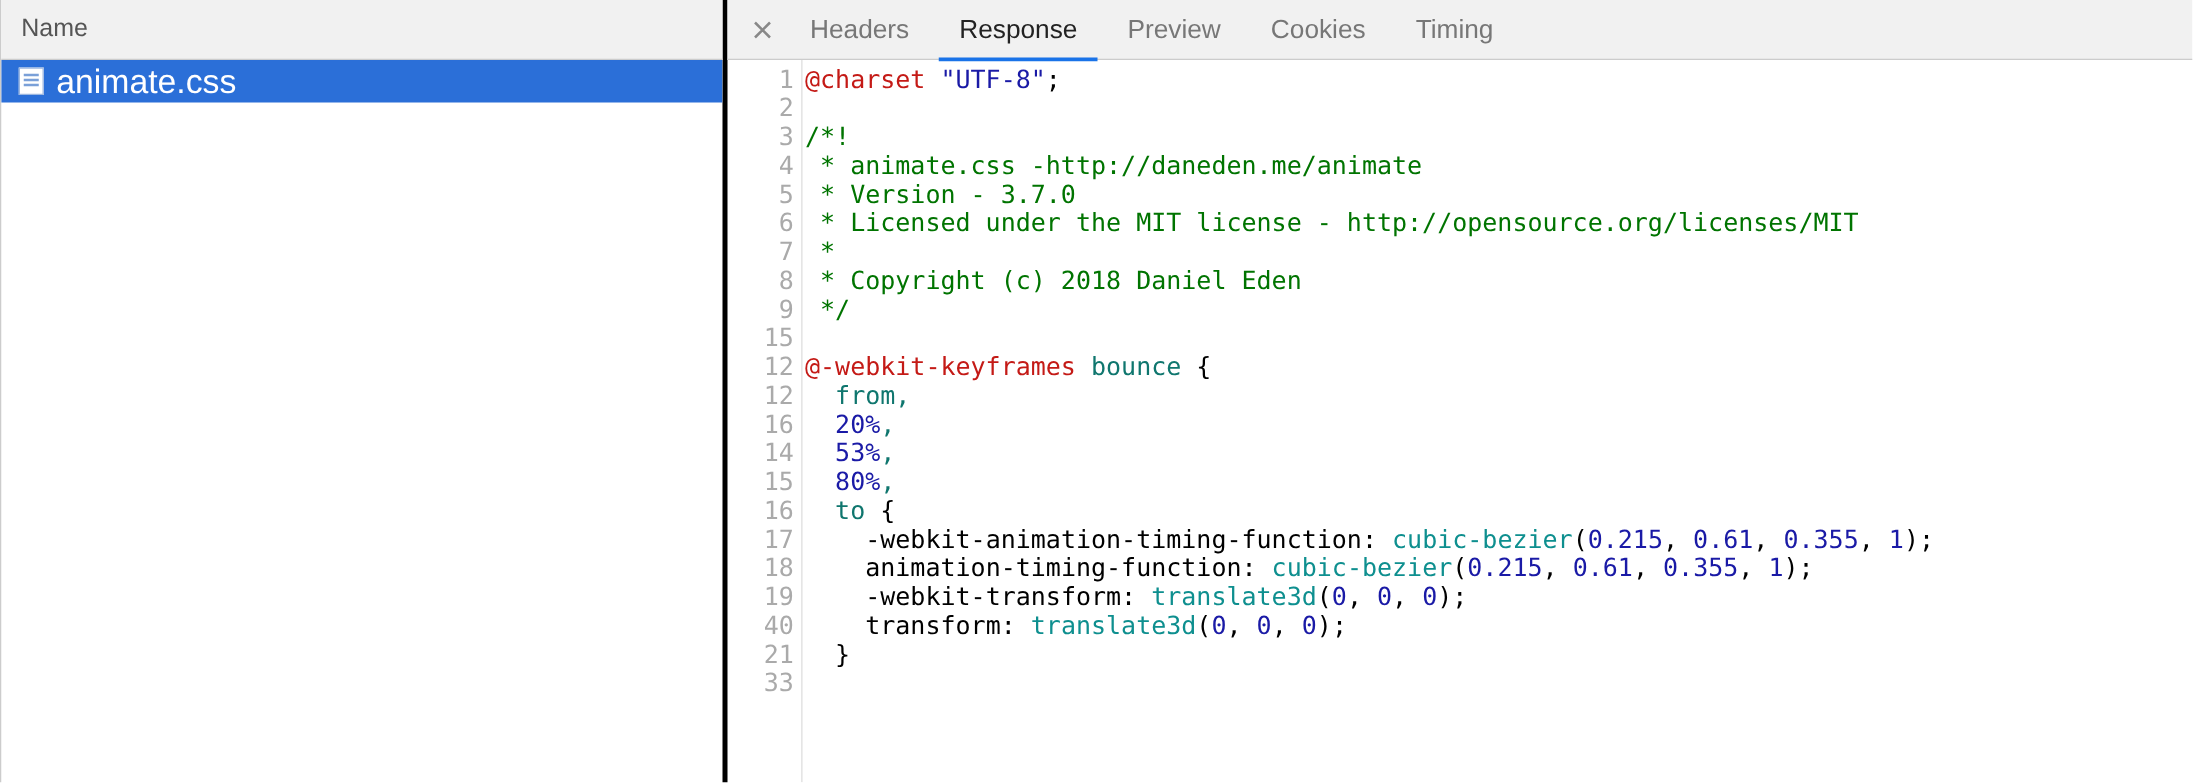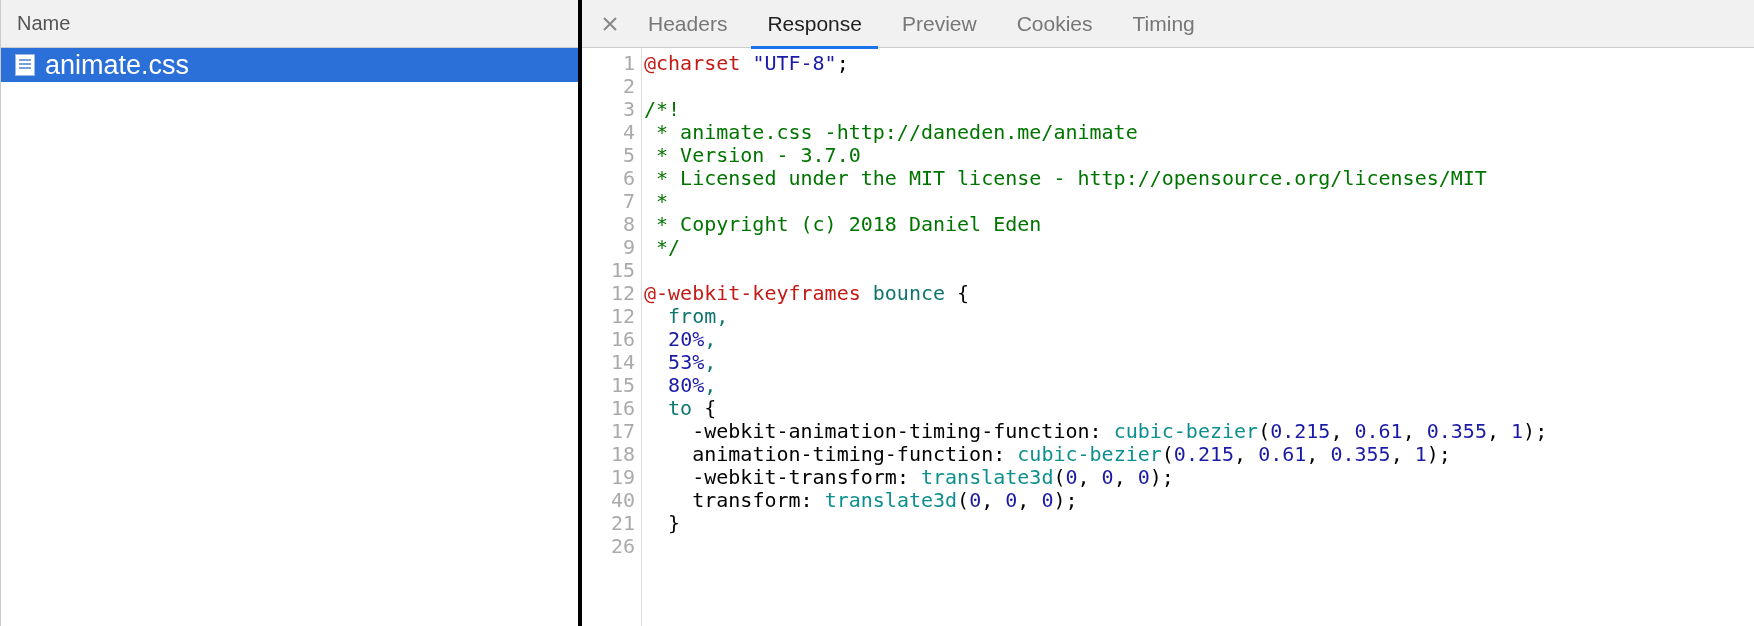--- a/index.html
+++ b/index.html
@@ -197,17 +197,17 @@
         <div>12</div>
         <div>16</div>
         <div>14</div>
         <div>15</div>
         <div>16</div>
         <div>17</div>
         <div>18</div>
         <div>19</div>
         <div>40</div>
         <div>21</div>
-        <div>26</div>
+        <div>33</div>
       </div>
     <div class="code-content"><div class="line"><span class="tk-atrule">@charset</span><span class="tk-plain"> </span><span class="tk-string">"UTF-8"</span><span class="tk-punct">;</span></div><div class="line">&nbsp;</div><div class="line"><span class="tk-comment">/*!</span></div><div class="line"><span class="tk-comment"> * animate.css -http://daneden.me/animate</span></div><div class="line"><span class="tk-comment"> * Version - 3.7.0</span></div><div class="line"><span class="tk-comment"> * Licensed under the MIT license - http://opensource.org/licenses/MIT</span></div><div class="line"><span class="tk-comment"> *</span></div><div class="line"><span class="tk-comment"> * Copyright (c) 2018 Daniel Eden</span></div><div class="line"><span class="tk-comment"> */</span></div><div class="line">&nbsp;</div><div class="line"><span class="tk-atrule">@-webkit-keyframes</span><span class="tk-plain"> bounce </span><span class="tk-punct">{</span></div><div class="line"><span class="tk-plain">  from,</span></div><div class="line"><span class="tk-plain">  </span><span class="tk-pct">20%</span><span class="tk-plain">,</span></div><div class="line"><span class="tk-plain">  </span><span class="tk-pct">53%</span><span class="tk-plain">,</span></div><div class="line"><span class="tk-plain">  </span><span class="tk-pct">80%</span><span class="tk-plain">,</span></div><div class="line"><span class="tk-plain">  to </span><span class="tk-punct">{</span></div><div class="line"><span class="tk-plain">    </span><span class="tk-prop">-webkit-animation-timing-function</span><span class="tk-punct">: </span><span class="tk-value-fn">cubic-bezier</span><span class="tk-punct">(</span><span class="tk-num">0.215</span><span class="tk-punct">, </span><span class="tk-num">0.61</span><span class="tk-punct">, </span><span class="tk-num">0.355</span><span class="tk-punct">, </span><span class="tk-num">1</span><span class="tk-punct">);</span></div><div class="line"><span class="tk-plain">    </span><span class="tk-prop">animation-timing-function</span><span class="tk-punct">: </span><span class="tk-value-fn">cubic-bezier</span><span class="tk-punct">(</span><span class="tk-num">0.215</span><span class="tk-punct">, </span><span class="tk-num">0.61</span><span class="tk-punct">, </span><span class="tk-num">0.355</span><span class="tk-punct">, </span><span class="tk-num">1</span><span class="tk-punct">);</span></div><div class="line"><span class="tk-plain">    </span><span class="tk-prop">-webkit-transform</span><span class="tk-punct">: </span><span class="tk-value-fn">translate3d</span><span class="tk-punct">(</span><span class="tk-num">0</span><span class="tk-punct">, </span><span class="tk-num">0</span><span class="tk-punct">, </span><span class="tk-num">0</span><span class="tk-punct">);</span></div><div class="line"><span class="tk-plain">    </span><span class="tk-prop">transform</span><span class="tk-punct">: </span><span class="tk-value-fn">translate3d</span><span class="tk-punct">(</span><span class="tk-num">0</span><span class="tk-punct">, </span><span class="tk-num">0</span><span class="tk-punct">, </span><span class="tk-num">0</span><span class="tk-punct">);</span></div><div class="line"><span class="tk-plain">  </span><span class="tk-punct">}</span></div><div class="line">&nbsp;</div></div>
   </div>
 </div>
 
 </body></html>

